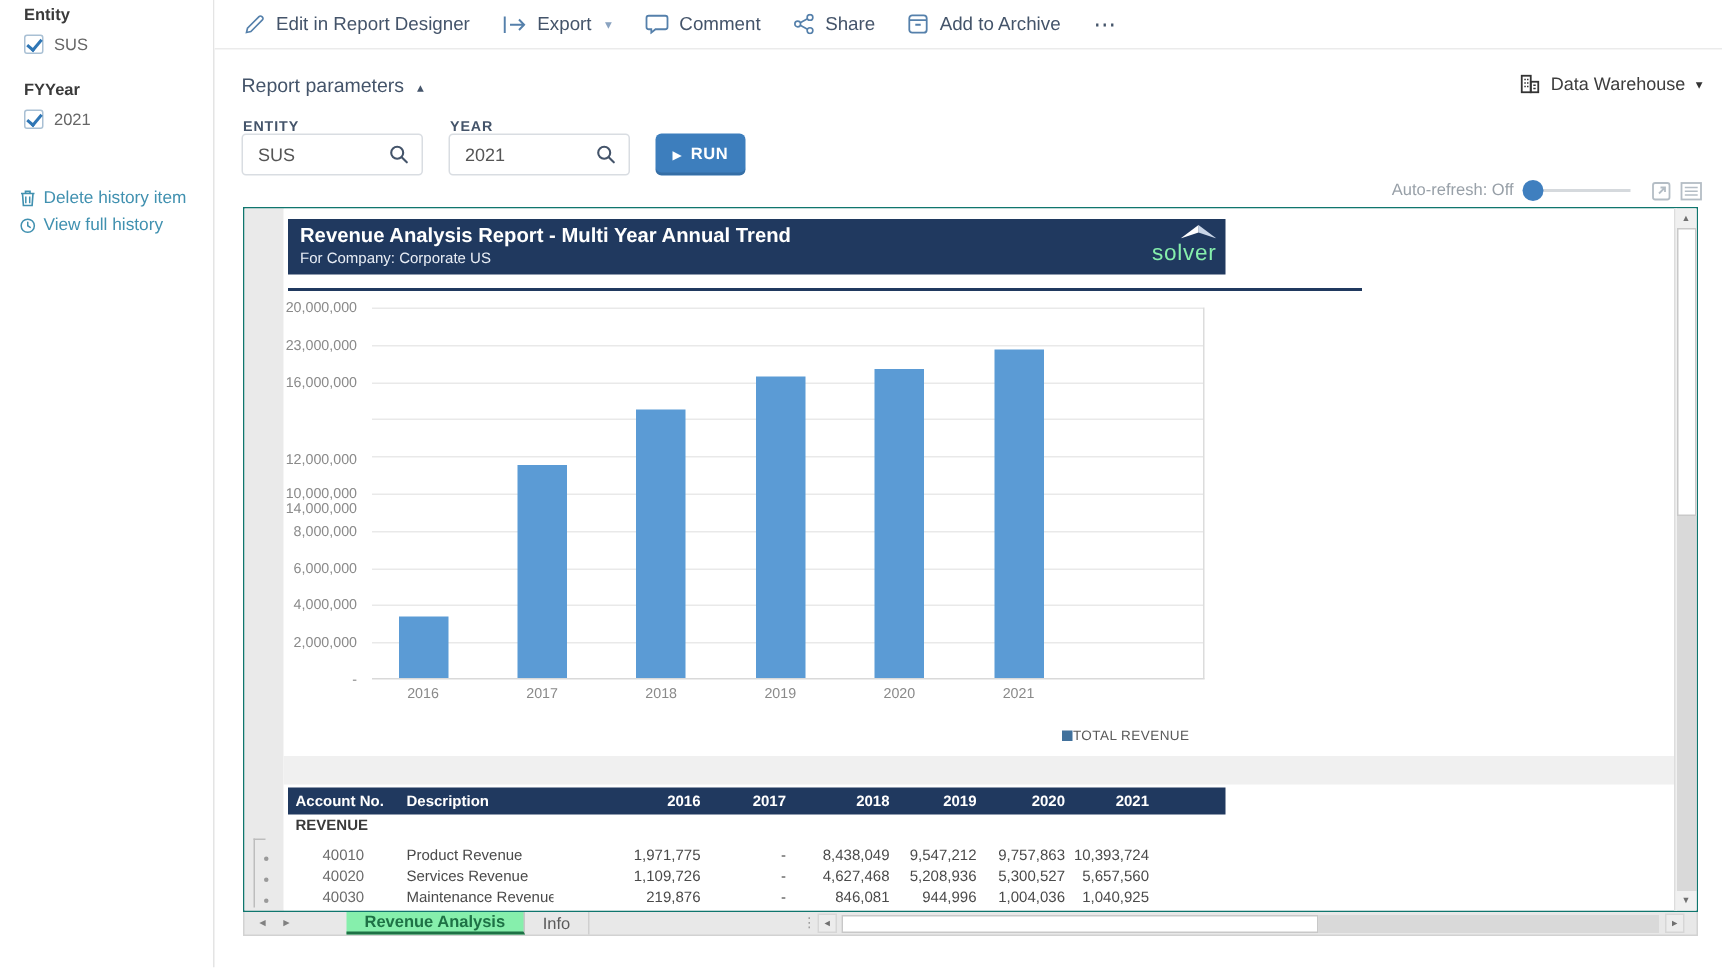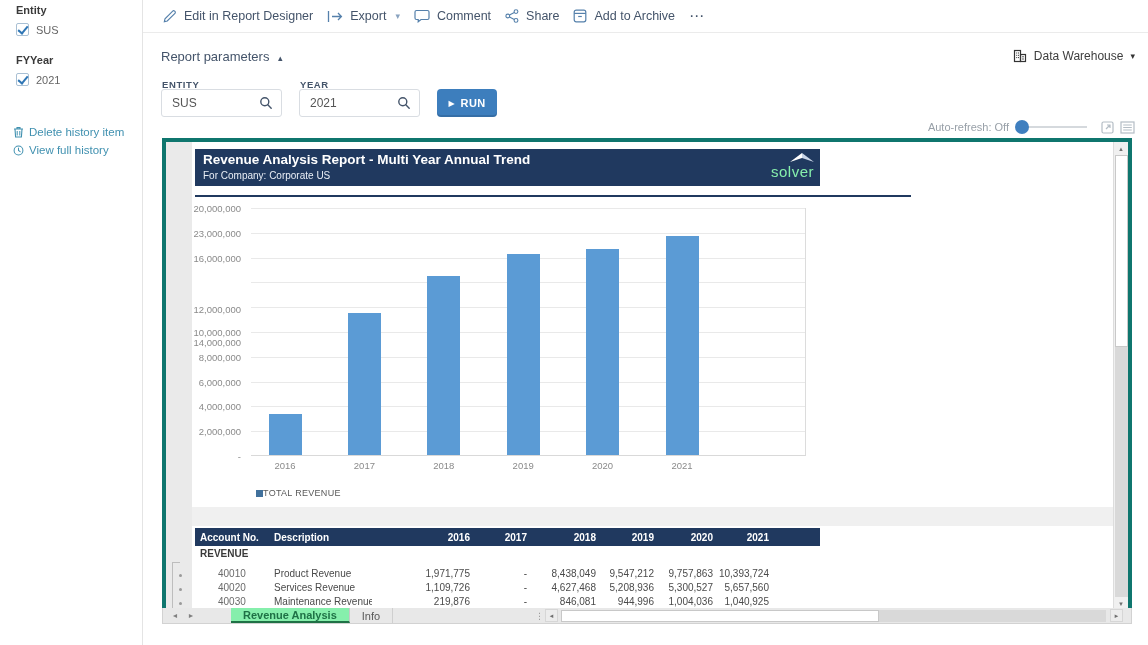--- a/index.html
+++ b/index.html
@@ -14,21 +14,21 @@
   .sb-group{padding:4px 0 2px 16px}
   .sb-group-label{font-size:11px;font-weight:700;color:#3a3a3a;margin-bottom:7px}
   .sb-check-row{display:flex;align-items:center;margin-bottom:12px}
   .checkbox{width:13px;height:13px;border:1px solid #a9c0d4;border-radius:2px;background:#fff;position:relative}
   .checkbox:after{content:"";position:absolute;left:3px;top:0px;width:4px;height:8px;border:solid #2f76b5;border-width:0 2px 2px 0;transform:rotate(40deg)}
   .sb-check-label{font-size:11px;color:#666;margin-left:7px}
   .sb-links{margin-top:26px;padding-left:13px}
   .sb-link{display:flex;align-items:center;gap:5px;color:#4191b0;font-size:11.5px;margin-bottom:6px;cursor:pointer}
 
   
-  .toolbar{position:absolute;left:143px;top:0;width:1005px;height:33px;display:flex;align-items:center;padding-left:19px;gap:14px;border-bottom:1px solid #ebebeb;background:#fff}
+  .toolbar{position:absolute;left:143px;top:0;width:1005px;height:33px;display:flex;align-items:center;padding-left:19px;gap:22px;border-bottom:1px solid #ebebeb;background:#fff}
   .tb-item{display:flex;align-items:center;gap:7px;font-size:12.5px;color:#44546a;cursor:pointer;white-space:nowrap}
   .tb-item svg{display:block}
   .tb-caret{font-size:9px;color:#8aa3c0;margin-left:2px}
   .tb-more{font-size:15px;color:#44546a;letter-spacing:1px;cursor:pointer}
 
   
   .params-title{position:absolute;left:161px;top:49px;font-size:13px;color:#44546a;cursor:pointer}
   .params-title .caret{font-size:9px;margin-left:5px;color:#44546a}
   .datasource{position:absolute;top:49px;right:13px;display:flex;align-items:center;gap:7px;font-size:12px;color:#3d3d3d;cursor:pointer}
   .datasource .caret{font-size:9px;color:#333}
@@ -40,42 +40,42 @@
   .run-btn .lbl{font-size:11px;font-weight:700;letter-spacing:.4px}
 
   
   .autorefresh{position:absolute;top:119px;right:13px;display:flex;align-items:center;height:16px}
   .ar-label{font-size:11px;color:#98a0a8}
   .ar-track{position:relative;width:70px;height:2px;background:#d5d9dd;margin-left:8px;margin-right:8px}
   .ar-knob{position:absolute;left:-2px;top:-6px;width:14px;height:14px;border-radius:50%;background:#3f7fbf;cursor:pointer}
   .ar-icon{margin-left:6px;cursor:pointer;display:flex;align-items:center}
 
   
-  .viewer{position:absolute;left:162px;top:138px;width:970px;height:470px;border:4px solid #0f766e;background:#eaeaea}
+  .viewer{position:absolute;left:162px;top:138px;width:970px;height:470px;border:1px solid #0f766e;background:#eaeaea}
   .gutter{position:absolute;left:0;top:0;width:26px;height:468px;background:#eaeaea}
   .outline-bracket{position:absolute;left:6px;top:420px;width:8px;height:46px;border-left:1px solid #bdbdbd;border-top:1px solid #bdbdbd}
   .outline-dot{position:absolute;left:13px;width:3px;height:3px;border-radius:50%;background:#9a9a9a}
   .canvas{position:absolute;left:26px;top:0;width:929px;height:468px;background:#fff;overflow:hidden}
 
   .rpt-header{position:absolute;left:3px;top:7px;width:625px;height:37px;background:#20395f;color:#fff}
   .rpt-title{position:absolute;left:8px;top:3px;font-size:13.5px;font-weight:700;white-space:nowrap}
   .rpt-subtitle{position:absolute;left:8px;top:21px;font-size:10px;color:#e8edf5}
   .rpt-logo{position:absolute;right:6px;top:2px;text-align:right}
   .rpt-logo .logotext{font-size:15px;color:#86efac;letter-spacing:.5px;line-height:14px}
   .rpt-rule{position:absolute;left:3px;top:53px;width:716px;height:2px;background:#20395f}
 
   
   .chart-y-labels{position:absolute;left:0;top:66px;width:49px;height:258px}
   .ytick{position:absolute;right:0;width:49px;text-align:right;font-size:9.5px;color:#8a8a8a;white-space:nowrap}
   .chart-plot{position:absolute;left:59px;top:66px;width:555px;height:248px;border-right:1px solid #dcdcdc;border-bottom:1px solid #d9d9d9}
   .gridline{position:absolute;left:0;width:100%;height:1px;background:#e9e9e9}
   .bar{position:absolute;bottom:0;width:33px}
   .chart-x-labels{position:absolute;left:59px;top:318px;width:555px;height:14px}
   .xtick{position:absolute;width:50px;text-align:center;font-size:9.5px;color:#8a8a8a}
-  .chart-legend{position:absolute;left:64px;top:346px;width:555px;display:flex;align-items:center;justify-content:flex-start;}
+  .chart-legend{position:absolute;left:49px;top:346px;width:555px;display:flex;align-items:center;justify-content:flex-end;}
   .legend-marker{width:7px;height:7px}
   .legend-text{font-size:9px;color:#595959;letter-spacing:.3px}
 
   .gray-band{position:absolute;left:0;top:365px;width:929px;height:19px;background:#f0f0f0}
 
   
   .rpt-thead{position:absolute;left:3px;top:386px;width:625px;height:18px;background:#20395f;display:flex;align-items:center;color:#fff;font-size:10px;font-weight:700}
   .rpt-section{position:absolute;left:3px;top:404px;width:625px;height:14px;display:flex;align-items:center;font-size:10px;font-weight:700;color:#3a3a3a;padding-left:5px}
   .rpt-tbody{position:absolute;left:3px;top:426px;width:625px}
   .trow{display:flex;align-items:flex-start;height:14px;font-size:10px;color:#4a4a4a}

